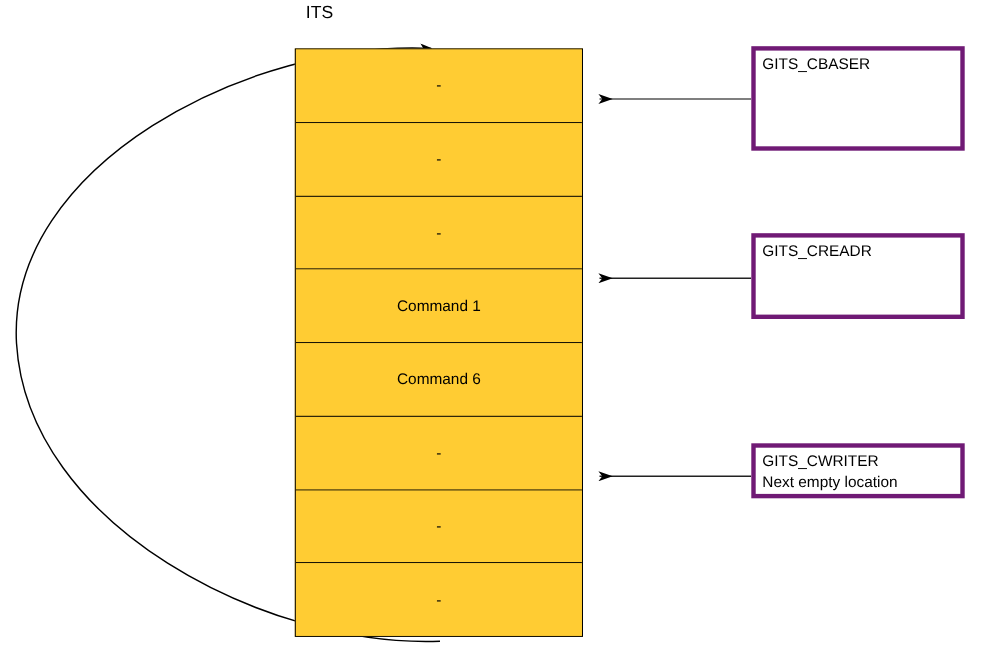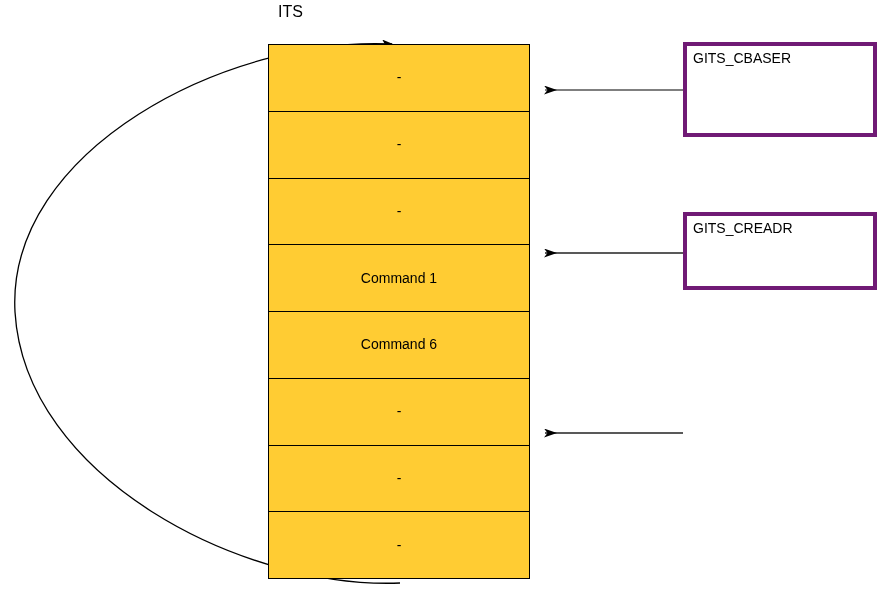--- a/index.html
+++ b/index.html
@@ -162,14 +162,18 @@
   </svg>
 
   <div class="callout" id="callout-cbaser">
     <span class="callout-title">GITS_CBASER</span>
   </div>
 
   <div class="callout" id="callout-creadr">
     <span class="callout-title">GITS_CREADR</span>
   </div>
 
+  <div class="callout" id="callout-cwriter">
+    <span class="callout-title">GITS_CWRITER</span>
+    <span class="callout-desc">Next empty location</span>
+  </div>
 
 </div>
 
 </body></html>

